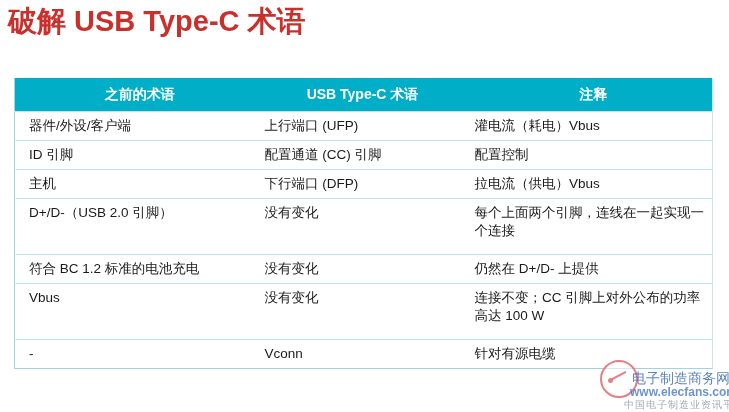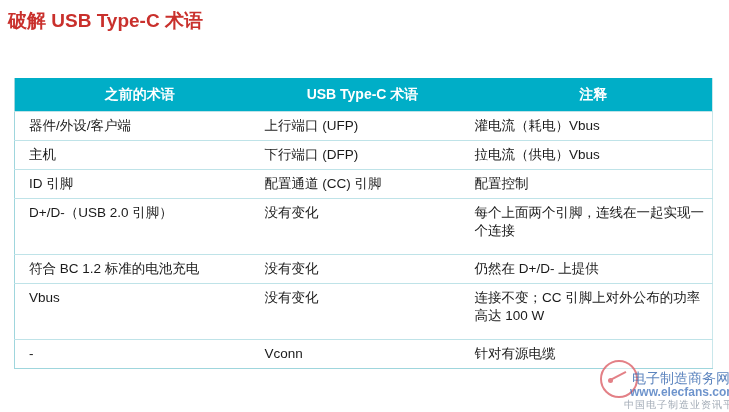--- a/index.html
+++ b/index.html
@@ -21,21 +21,21 @@
     top: 0;
     width: 729px;
     height: 412px;
     background: #ffffff;
   }
 
   #page-title {
     position: absolute;
     left: 8px;
     top: 3px;
-    font-size: 19px;
+    font-size: 29px;
     font-weight: bold;
     color: #c9302c;
     letter-spacing: 0px;
     white-space: nowrap;
     line-height: 36px;
   }
 
   #terminology-table {
     position: absolute;
     left: 14px;
@@ -184,28 +184,28 @@
         <th>注释</th>
       </tr>
     </thead>
     <tbody>
       <tr>
         <td>器件/外设/客户端</td>
         <td>上行端口 (UFP)</td>
         <td>灌电流（耗电）Vbus</td>
       </tr>
       <tr>
+        <td>ID 引脚</td>
+        <td>配置通道 (CC) 引脚</td>
+        <td>配置控制</td>
+      </tr>
+      <tr>
         <td>主机</td>
         <td>下行端口 (DFP)</td>
         <td>拉电流（供电）Vbus</td>
-      </tr>
-      <tr>
-        <td>ID 引脚</td>
-        <td>配置通道 (CC) 引脚</td>
-        <td>配置控制</td>
       </tr>
       <tr class="tall">
         <td>D+/D-（USB 2.0 引脚）</td>
         <td>没有变化</td>
         <td>每个上面两个引脚，连线在一起实现一个连接</td>
       </tr>
       <tr>
         <td>符合 BC 1.2 标准的电池充电</td>
         <td>没有变化</td>
         <td>仍然在 D+/D- 上提供</td>

